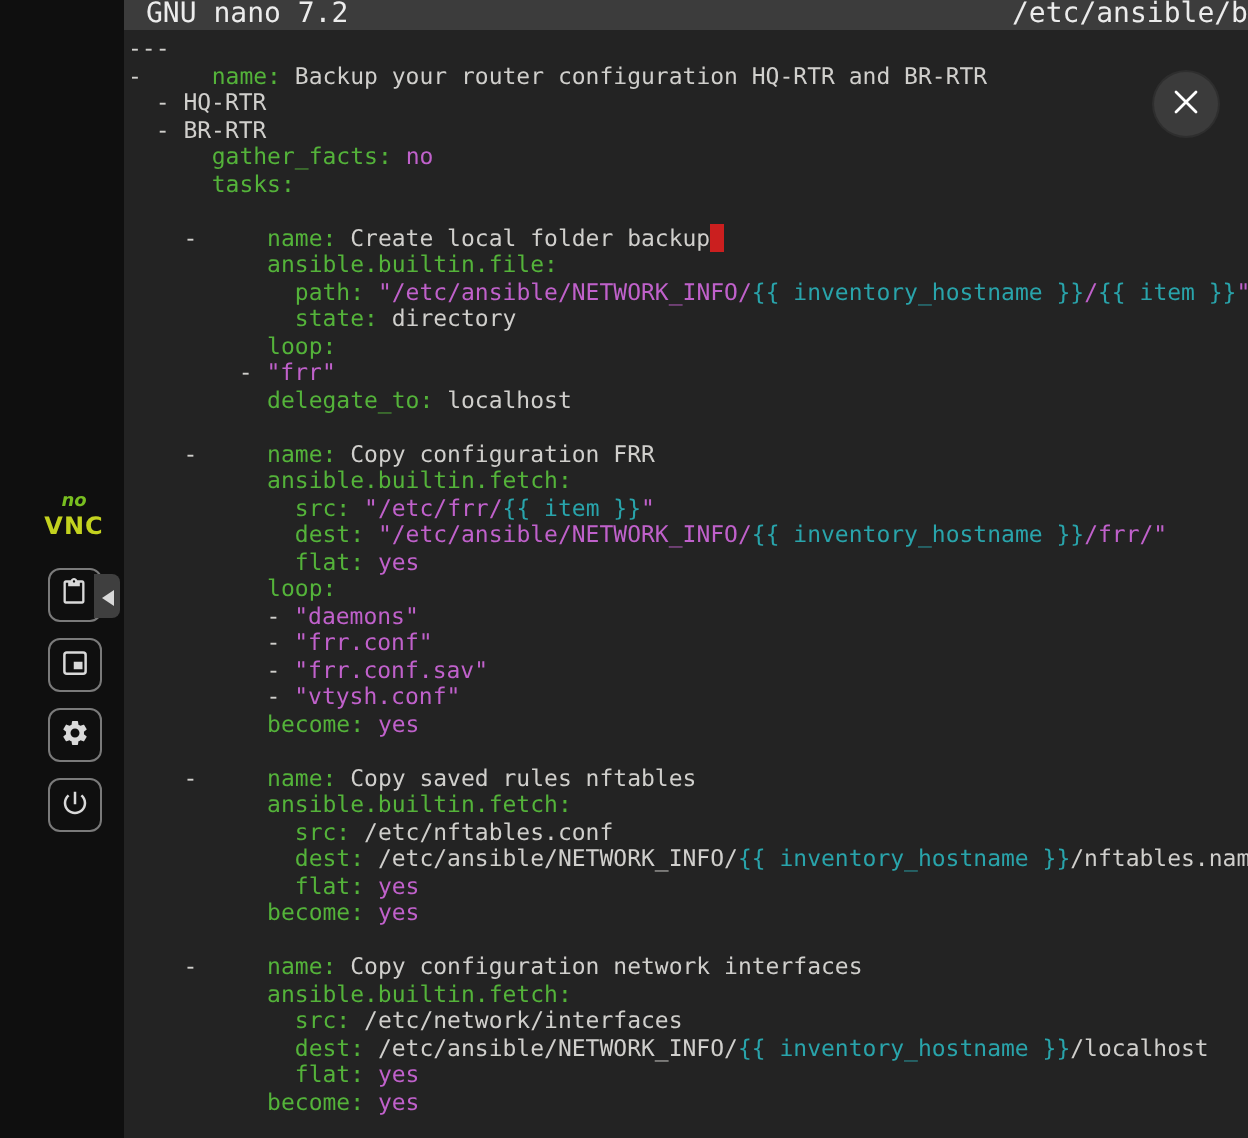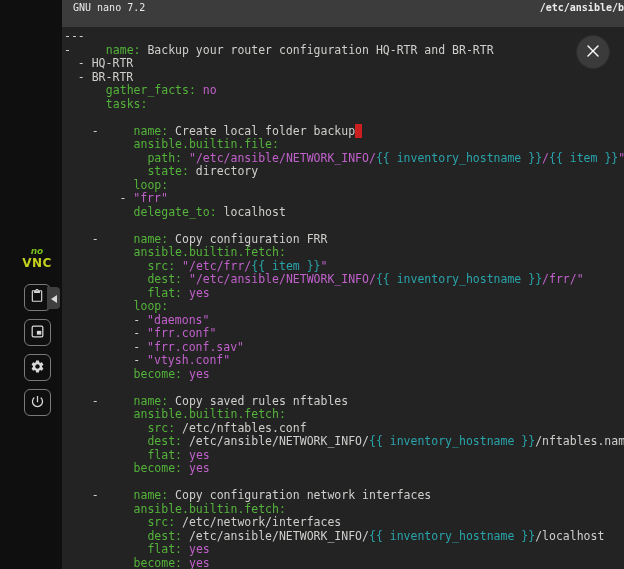--- a/index.html
+++ b/index.html
@@ -42,27 +42,27 @@
   }
 
   
   .terminal {
     position: absolute; left: 62px; top: 0;
     width: 562px; height: 569px;
     background: var(--term-bg, #232323);
     overflow: hidden;
   }
   .titlebar {
-    height: 27px; line-height: 15px;
+    height: 15px; line-height: 15px;
     background: var(--bar-bg, #3c3c3c);
-    color: #ececec; font-size: 10px;
+    color: #ececec; font-size: 14px;
     display: flex; justify-content: space-between;
     padding-left: 11px; white-space: nowrap; overflow: hidden;
   }
-  .titlebar .path { overflow: hidden; font-weight: bold; }
+  .titlebar .path { overflow: hidden; }
   .term-body {
     padding: 3px 0 0 2px;
     font-size: 11.5px; line-height: 13.5px;
   }
   .tline { white-space: pre; height: 13.5px; }
   .seg-w { color: var(--fg, #d0cfcc); }
   .seg-g { color: var(--green, #54b33a); margin-left: 28px; }
   .seg-m { color: var(--magenta, #c061cb); }
   .seg-c { color: var(--cyan, #29a4ab); }
   .seg-x { background: var(--cursor, #cb1f1f); color: var(--cursor, #cb1f1f); }

